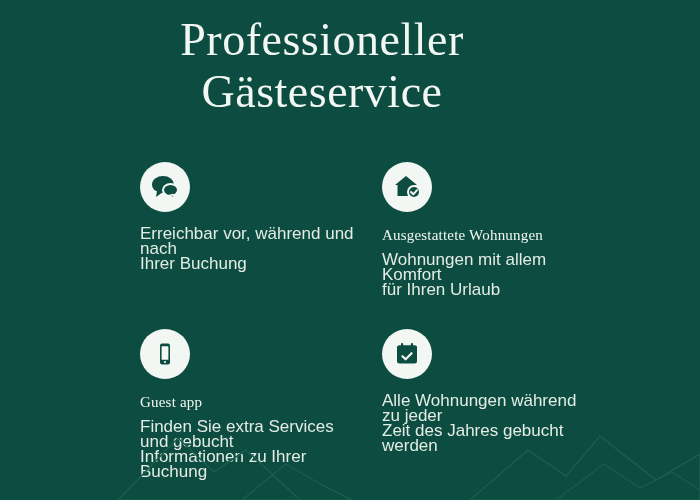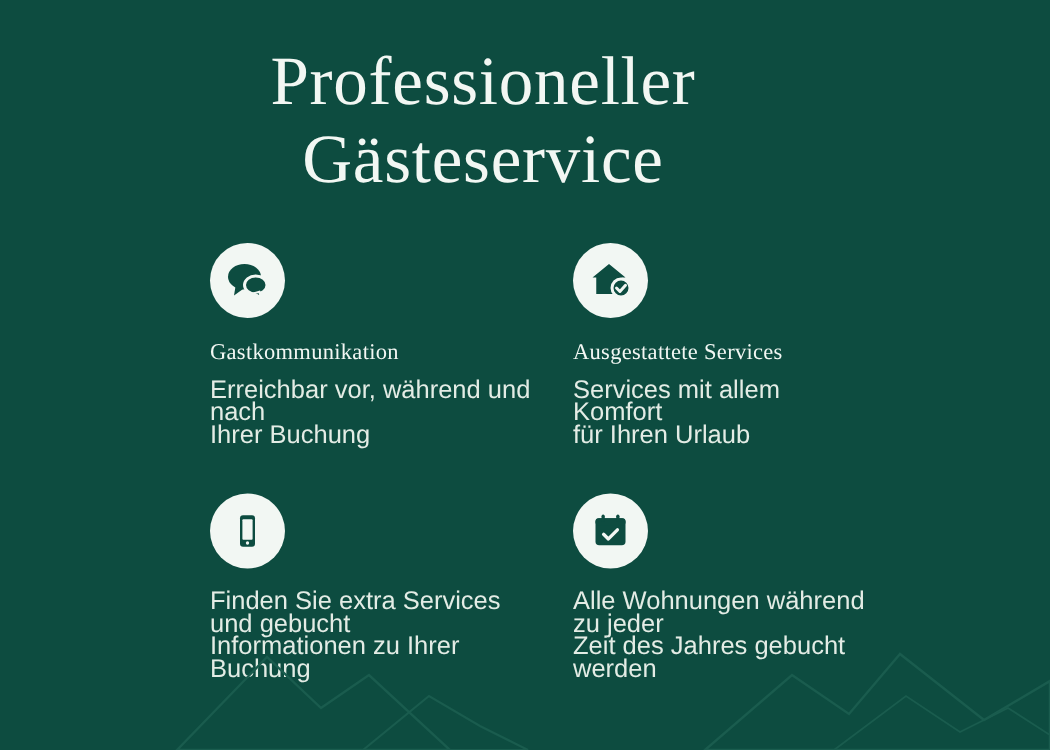--- a/index.html
+++ b/index.html
@@ -27,21 +27,21 @@
     position: absolute;
     left: 0;
     bottom: 0;
     width: 700px;
     height: 120px;
     pointer-events: none;
   }
 
   .headline {
     position: absolute;
-    top: 28px;
+    top: 14px;
     left: 0;
     width: 644px;
     text-align: center;
     font-family: "Liberation Serif", serif;
     color: #f2f7f3;
     font-size: 46px;
     line-height: 52px;
     font-weight: 400;
     letter-spacing: 0.5px;
   }
@@ -114,46 +114,46 @@
 
     <div class="feature">
       <div class="icon-circle">
         <svg width="28" height="24" viewBox="0 0 28 24">
           <ellipse cx="12" cy="9.5" rx="11" ry="8.5" fill="#0d4c40"></ellipse>
           <path d="M6 16 L5 22 L12 17 Z" fill="#0d4c40"></path>
           <ellipse cx="19.5" cy="15" rx="7.5" ry="6" fill="#0d4c40" stroke="#f2f7f3" stroke-width="2"></ellipse>
           <path d="M22 19.5 L23 23.5 L18.5 20.5 Z" fill="#0d4c40" stroke="#f2f7f3" stroke-width="1.5" stroke-linejoin="round"></path>
         </svg>
       </div>
-      <div class="feature-title">Gastkommunikation</div>
       <div class="feature-desc">Erreichbar vor, während und nach
 Ihrer Buchung</div>
     </div>
 
     <div class="feature col2">
       <div class="icon-circle">
         <svg width="28" height="26" viewBox="0 0 28 26">
           <path d="M13 2 L2 11 L4.5 11 L4.5 22 L21.5 22 L21.5 11 L24 11 Z" fill="#0d4c40"></path>
           <circle cx="21" cy="18" r="6" fill="#0d4c40" stroke="#f2f7f3" stroke-width="2"></circle>
           <path d="M18 18 L20.3 20.3 L24 16.2" fill="none" stroke="#f2f7f3" stroke-width="2" stroke-linecap="round" stroke-linejoin="round"></path>
         </svg>
       </div>
-      <div class="feature-title">Ausgestattete Services</div>
-      <div class="feature-desc">Services mit allem Komfort
+      <div class="feature-title">Ausgestattete Wohnungen</div>
+      <div class="feature-desc">Wohnungen mit allem Komfort
 für Ihren Urlaub</div>
     </div>
 
     <div class="feature">
       <div class="icon-circle">
         <svg width="26" height="26" viewBox="0 0 26 26">
           <rect x="8" y="2.5" width="10" height="21" rx="2" fill="#0d4c40"></rect>
           <rect x="9.6" y="5.2" width="6.8" height="13.6" rx="0.6" fill="#f2f7f3"></rect>
           <circle cx="13" cy="21" r="1.1" fill="#f2f7f3"></circle>
         </svg>
       </div>
+      <div class="feature-title">Guest app</div>
       <div class="feature-desc">Finden Sie extra Services und gebucht
 Informationen zu Ihrer Buchung</div>
     </div>
 
     <div class="feature col2">
       <div class="icon-circle">
         <svg width="26" height="26" viewBox="0 0 26 26">
           <rect x="3" y="4.5" width="20" height="18" rx="2.5" fill="#0d4c40"></rect>
           <rect x="3" y="4.5" width="20" height="4.6" rx="2" fill="#0d4c40"></rect>
           <rect x="7" y="2" width="2.2" height="5" rx="1.1" fill="#0d4c40"></rect>

